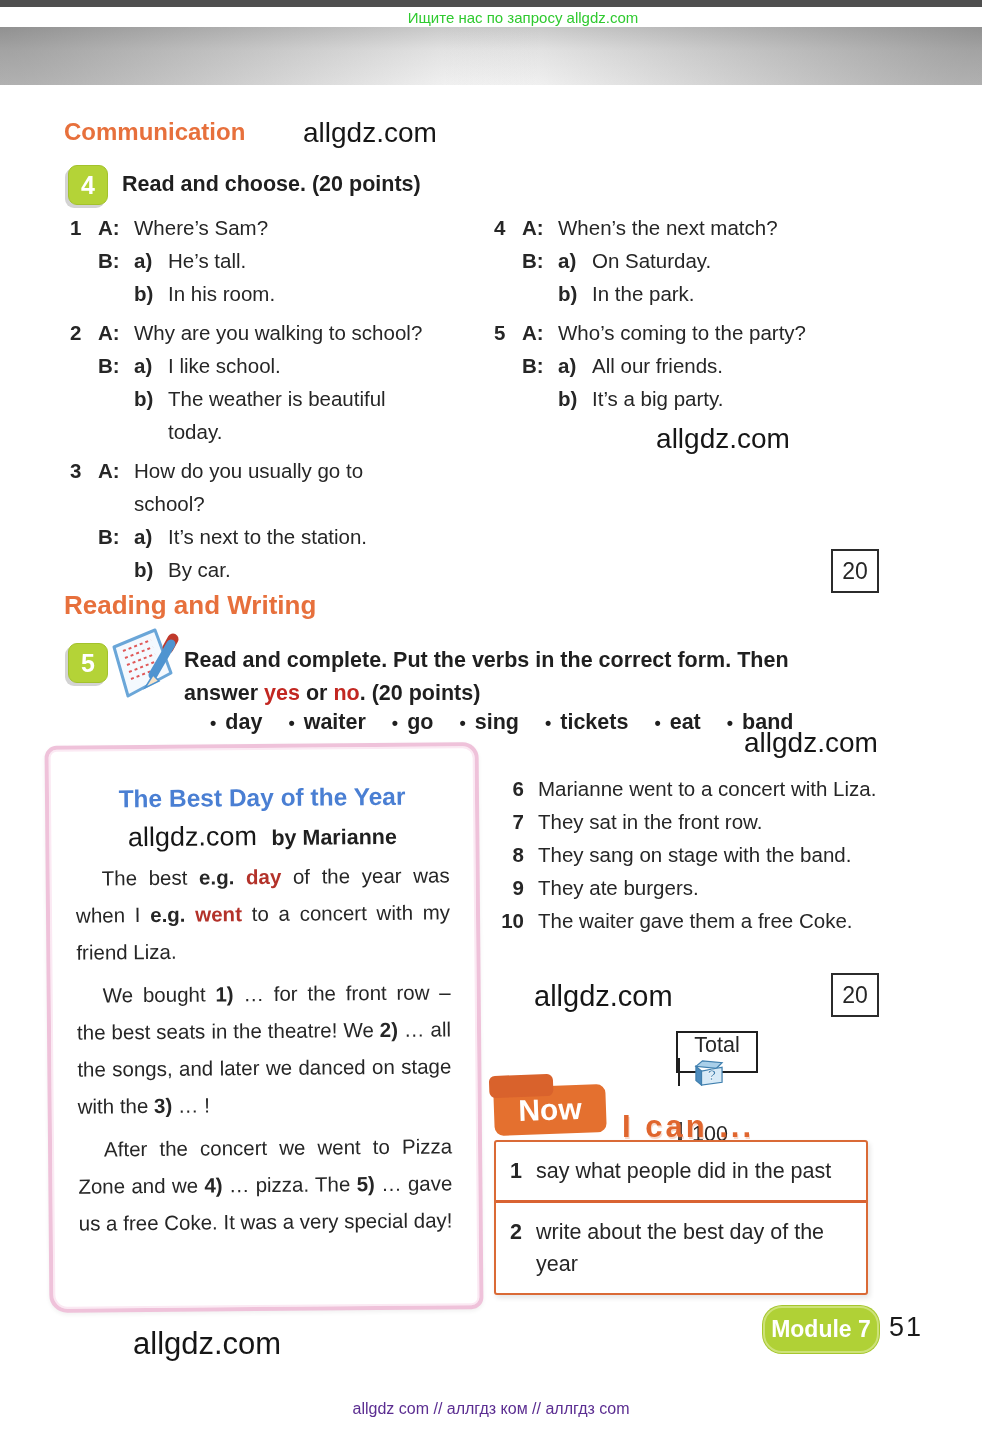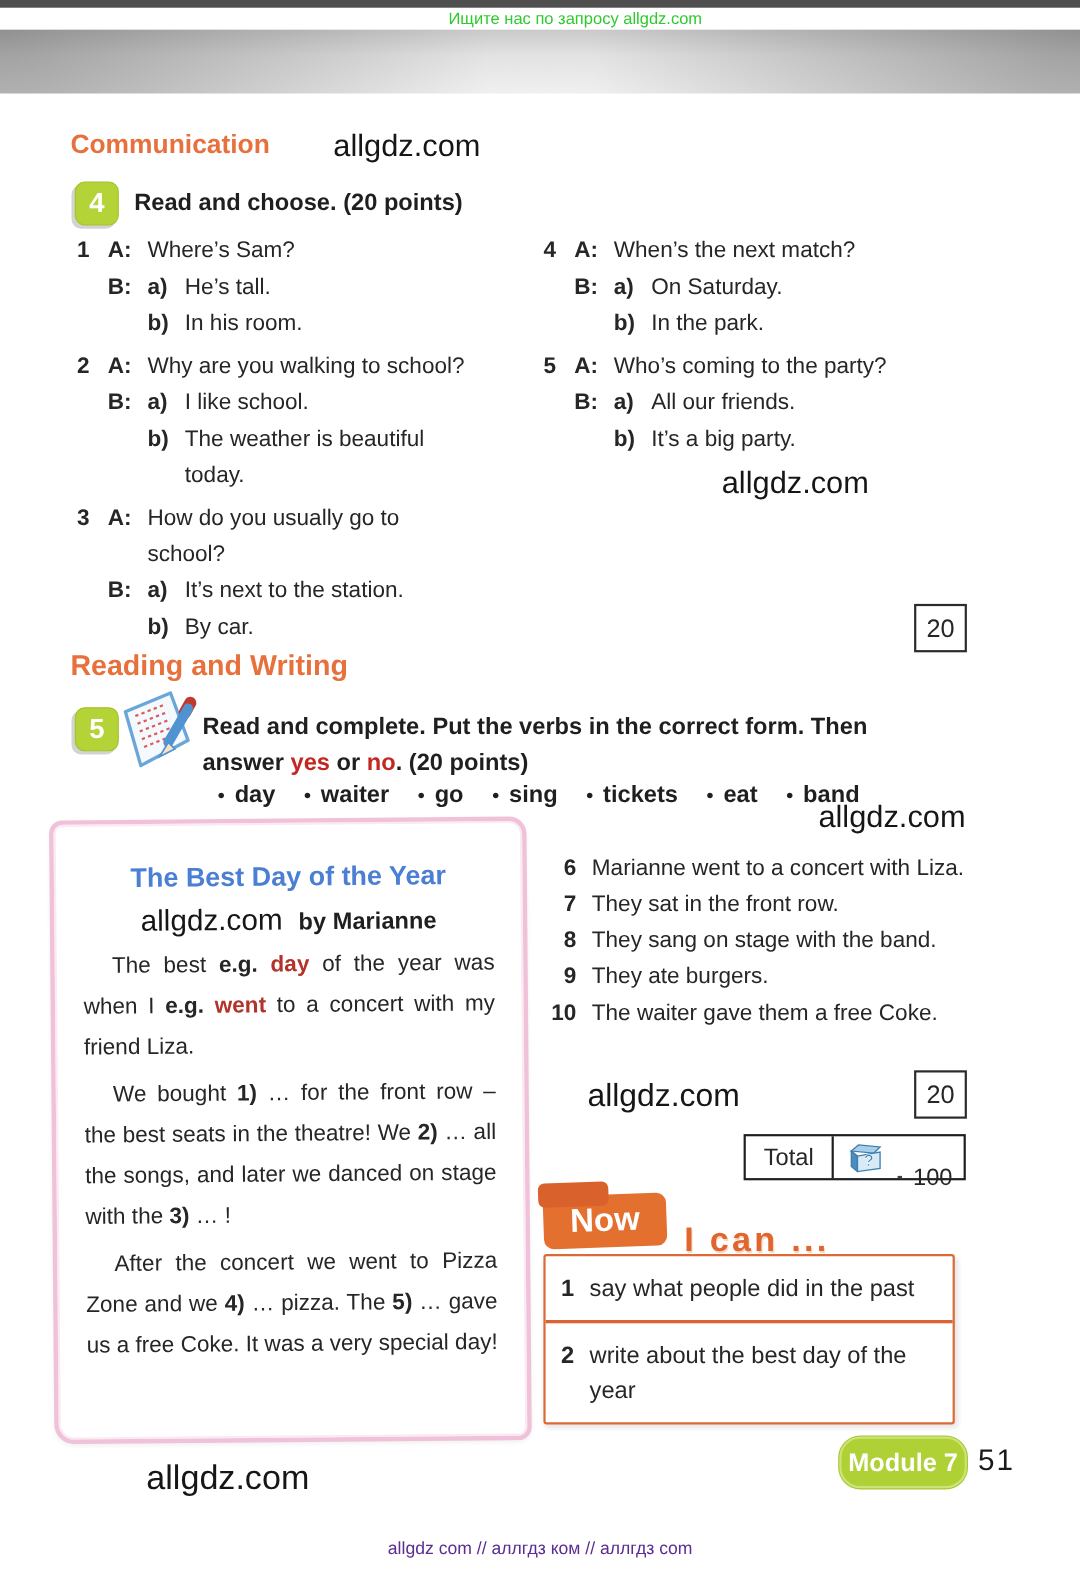--- a/index.html
+++ b/index.html
@@ -52,21 +52,21 @@
   .score-box{position:absolute;width:44px;height:40px;border:2.5px solid #2b2b2b;
      display:flex;align-items:center;justify-content:center;font-size:23px;background:#fff;}
   .score1{left:831px;top:549px;}
   .score2{left:831px;top:973px;}
 
   
   .ex5-icon{position:absolute;left:102px;top:626px;width:80px;height:76px;}
   .ex5-title{position:absolute;left:184px;top:644px;width:650px;font-weight:bold;
              font-size:21.5px;line-height:33px;color:#1f1f1f;}
   .red{color:#c22721;}
-  .wordbank{position:absolute;left:198px;top:710px;font-weight:bold;font-size:21.5px;color:#1f1f1f;}
+  .wordbank{position:absolute;left:210px;top:710px;font-weight:bold;font-size:21.5px;color:#1f1f1f;}
   .wordbank .word{margin-right:26px;}
   .wordbank .word::before{content:"•";margin-right:9px;font-size:18px;}
 
   
   .story{position:absolute;left:47px;top:744px;width:434px;height:567px;background:#fff;
          border:4px solid #efc2da;border-radius:12px 16px 12px 18px;
          box-shadow:inset 0 0 0 2px #fbe9f3, 0 2px 4px rgba(0,0,0,.06);
          transform:rotate(-0.5deg);padding:36px 26px;box-sizing:border-box;}
   .story-title{text-align:center;color:#4a7fd3;font-weight:bold;font-size:24.5px;}
   .story-byline{text-align:center;margin-top:9px;}
@@ -78,21 +78,21 @@
   .story .rd{font-weight:bold;color:#b3322a;}
 
   
   .statements{position:absolute;left:496px;top:772px;width:440px;}
   .st{display:grid;grid-template-columns:42px 1fr;font-size:20.5px;line-height:33px;}
   .st .num{text-align:right;padding-right:14px;font-weight:bold;}
   .st .txt{max-width:356px;}
 
   
   .total{position:absolute;left:676px;top:1031px;height:38px;display:flex;
-         border:2px solid #1f1f1f;background:#fff;}
+         border:2px solid #1f1f1f;background:#fff;flex-direction:column;}
   .total .cell{display:flex;align-items:center;justify-content:center;font-size:21.5px;}
   .total .c-label{width:78px;}
   .total .c-icon{width:58px;border-left:2px solid #1f1f1f;}
   .total .c-val{width:56px;border-left:4px solid #404040;margin-top:36px;}
 
   
   .now-tab{position:absolute;left:494px;top:1086px;width:112px;height:48px;background:#e4702f;
            border-radius:9px;display:flex;align-items:center;justify-content:center;
            color:#fff;font-weight:bold;font-size:30px;transform:rotate(-2deg);}
   .now-tab::before{content:"";position:absolute;left:-4px;top:-12px;width:64px;height:22px;

